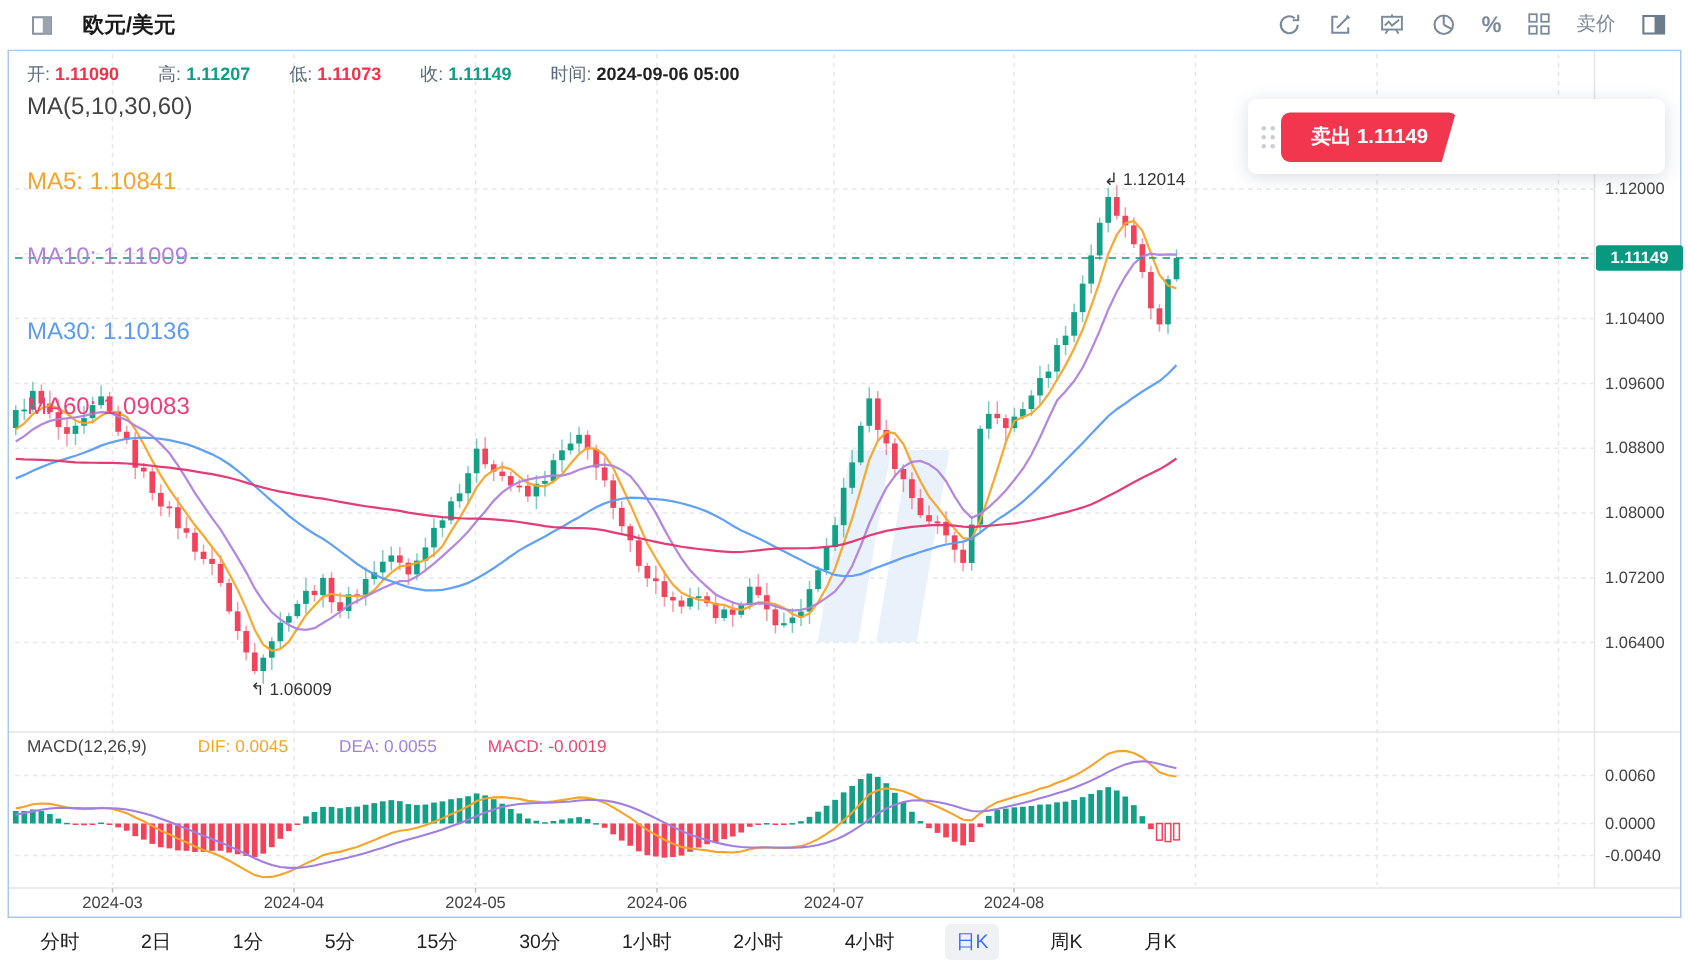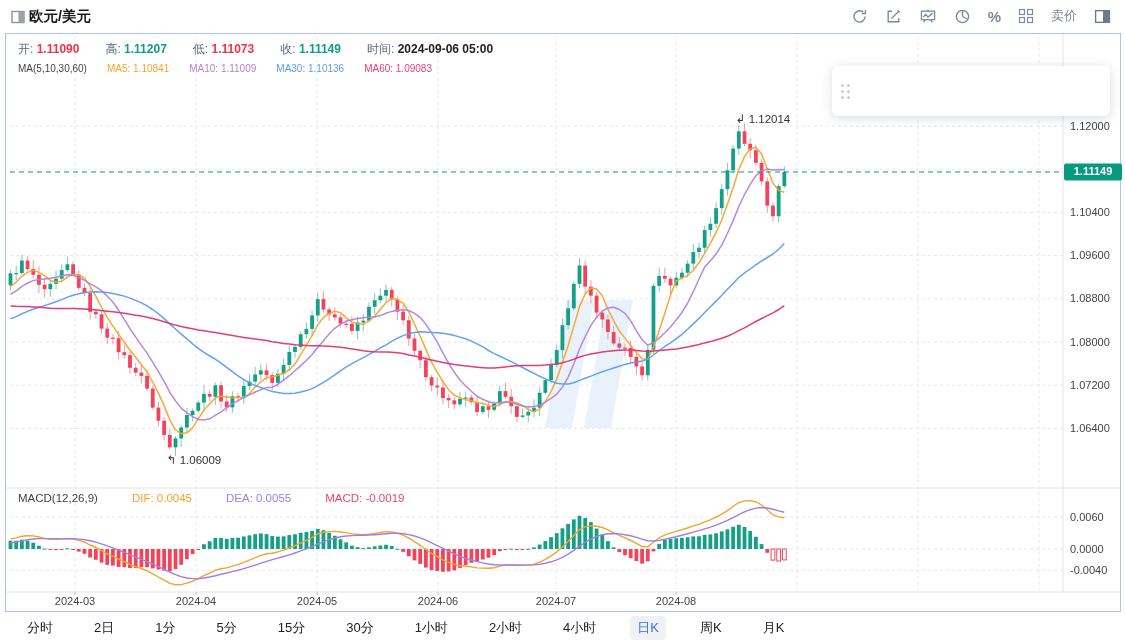--- a/index.html
+++ b/index.html
@@ -1,31 +1,31 @@
 <!DOCTYPE html>
 <html><head>
 <meta charset="utf-8">
 <style>
   html,body{margin:0;padding:0;background:#fff;width:1125px;height:643px;overflow:hidden;
     font-family:"Liberation Sans","DejaVu Sans",sans-serif;-webkit-font-smoothing:antialiased;}
   
   #titlebar{position:absolute;left:0;top:0;width:1125px;height:33px;background:#fff;z-index:5;}
-  #title-group{position:absolute;left:11px;top:7px;display:flex;align-items:center;gap:4px;}
+  #title-group{position:absolute;left:21px;top:7px;display:flex;align-items:center;gap:20px;}
   #page-title{font-size:14.5px;font-weight:bold;color:#1a1a1a;}
   #toolbar{position:absolute;right:14px;top:0;height:32px;display:flex;align-items:center;gap:17px;color:#7b8a99;}
   #toolbar svg{display:block;}
   .tb-txt{font-size:13px;color:#7b8a99;cursor:pointer;}
   .pct{font-size:15px;font-weight:bold;}
   
   #panel{position:absolute;left:5px;top:33px;width:1116px;height:579px;border:1px solid #a9c7ec;box-sizing:border-box;background:#fff;z-index:1;}
   #chart-svg{position:absolute;left:0;top:0;width:1125px;height:643px;z-index:2;pointer-events:none;}
   #info-bar{position:absolute;left:18px;top:41px;display:flex;gap:26px;font-size:12px;color:#5c6b7a;z-index:3;white-space:nowrap;}
   #info-bar b{font-weight:bold;}
   .v-red{color:#f0334b;}.v-teal{color:#0f9e85;}.v-dark{color:#222;}
-  #ma-bar{position:absolute;left:18px;top:63px;display:flex;gap:20px;font-size:10px;color:#444;z-index:3;white-space:nowrap;}
+  #ma-bar{position:absolute;left:18px;top:63px;display:flex;gap:32px;font-size:16px;color:#444;z-index:3;white-space:nowrap;flex-direction:column;}
   #macd-bar{position:absolute;left:18px;top:492px;display:flex;gap:34px;font-size:11.5px;color:#444;z-index:3;white-space:nowrap;}
   
   #trade-card{position:absolute;left:832px;top:66px;width:278px;height:50px;background:#fff;border-radius:6px;
     box-shadow:0 2px 12px rgba(40,60,90,.18);z-index:6;display:flex;align-items:center;}
   #drag-handle{width:14px;margin-left:6px;display:grid;grid-template-columns:3px 3px;gap:3px;justify-content:center;cursor:grab;}
   #drag-handle i{width:3px;height:3px;border-radius:50%;background:#c9ced6;display:block;}
   .trade-btn{height:33px;display:flex;align-items:center;justify-content:center;color:#fff;font-size:13.5px;font-weight:bold;cursor:pointer;}
   #sell-btn{width:118px;margin-left:2px;background:#f2364d;border-radius:6px;
     clip-path:polygon(-8px -8px,calc(100% + 1px) -8px,calc(100% - 13px) calc(100% + 8px),-8px calc(100% + 8px));}
   #buy-btn{width:120px;margin-left:6px;background:#0f9e85;border-radius:6px;
@@ -603,20 +603,21 @@
 
 <div id="trade-card">
   <div id="drag-handle">
       <i></i>
       <i></i>
       <i></i>
       <i></i>
       <i></i>
       <i></i>
     </div>
+  <div id="sell-btn" class="trade-btn">卖出 1.11149</div>
 </div>
 
 <div id="tf-bar">
     <span class="tf-item">分时</span>
     <span class="tf-item">2日</span>
     <span class="tf-item">1分</span>
     <span class="tf-item">5分</span>
     <span class="tf-item">15分</span>
     <span class="tf-item">30分</span>
     <span class="tf-item">1小时</span>

